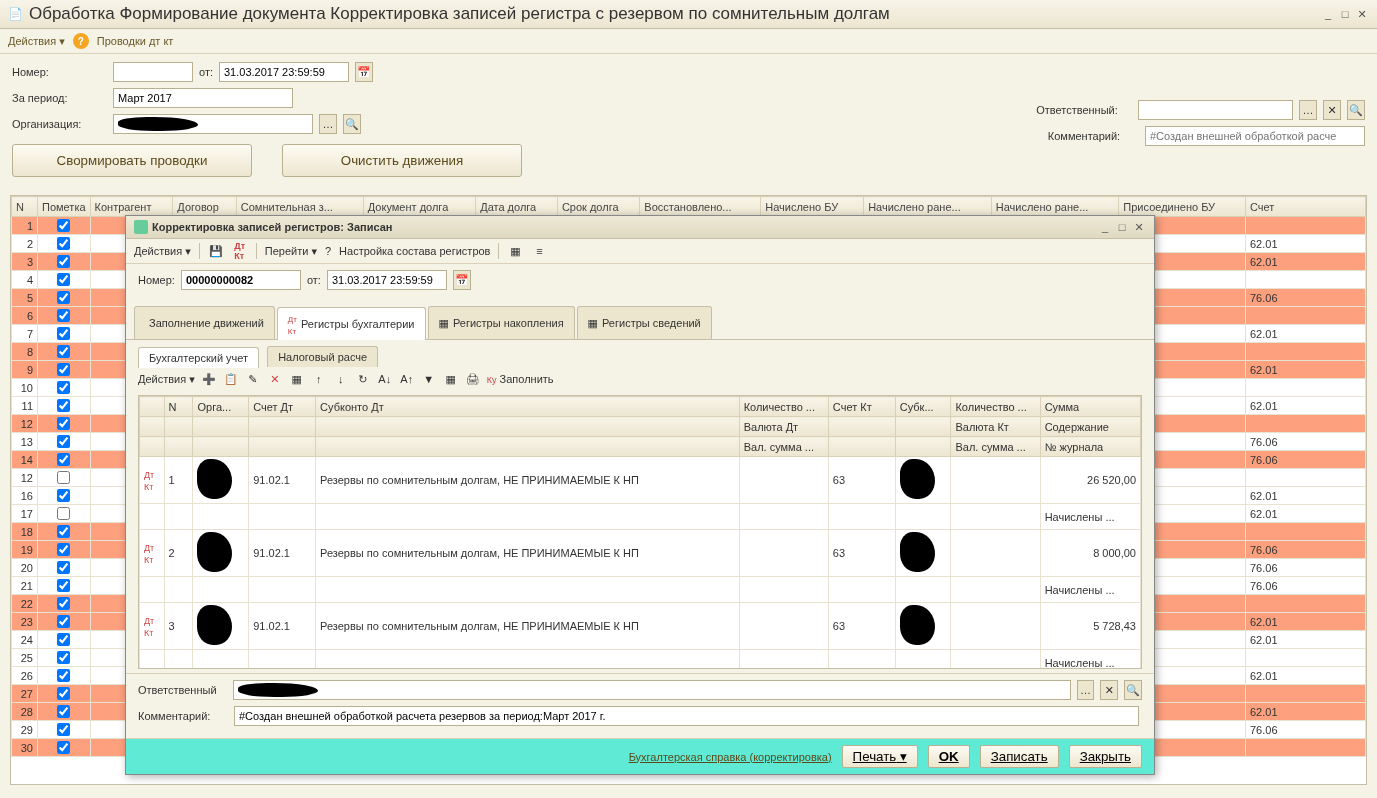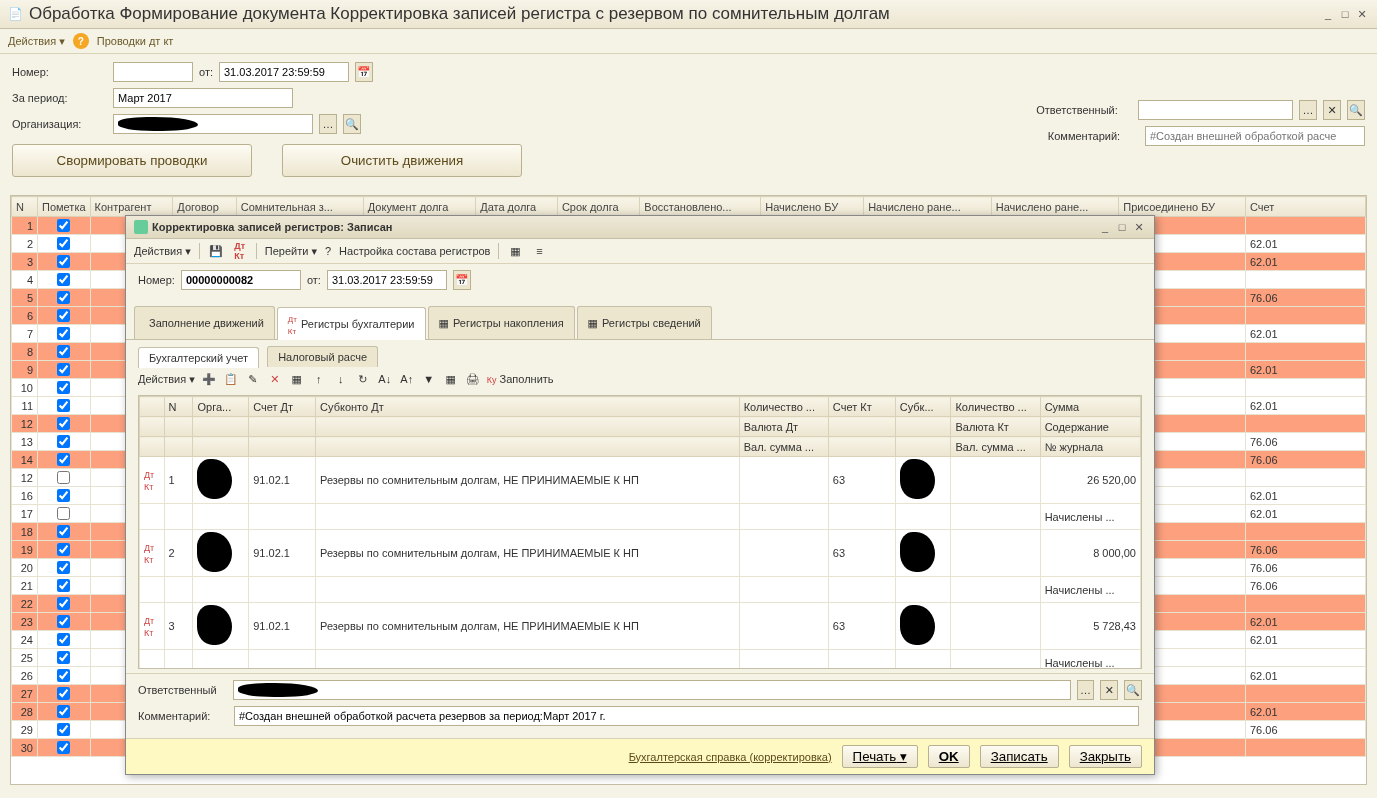--- a/index.html
+++ b/index.html
@@ -205,21 +205,21 @@
   padding: 6px 12px;
   border-top: 1px solid #d9d2b8;
 }
 .dialog-footer {
   padding: 6px 12px;
   display: flex;
   justify-content: flex-end;
   gap: 10px;
   align-items: center;
   border-top: 1px solid #d9d2b8;
-  background:#fef9c3;
+  background:#5eead4;
 }
 .dialog-footer .link { color:#5c4a1a; text-decoration:underline; cursor:pointer; }
 .dialog-footer .btn {
   padding: 3px 10px;
   background: linear-gradient(#fdfbf3, #ede6cf);
   border: 1px solid #b8b08f;
   border-radius: 2px;
   cursor: pointer;
   text-decoration: underline;
 }

